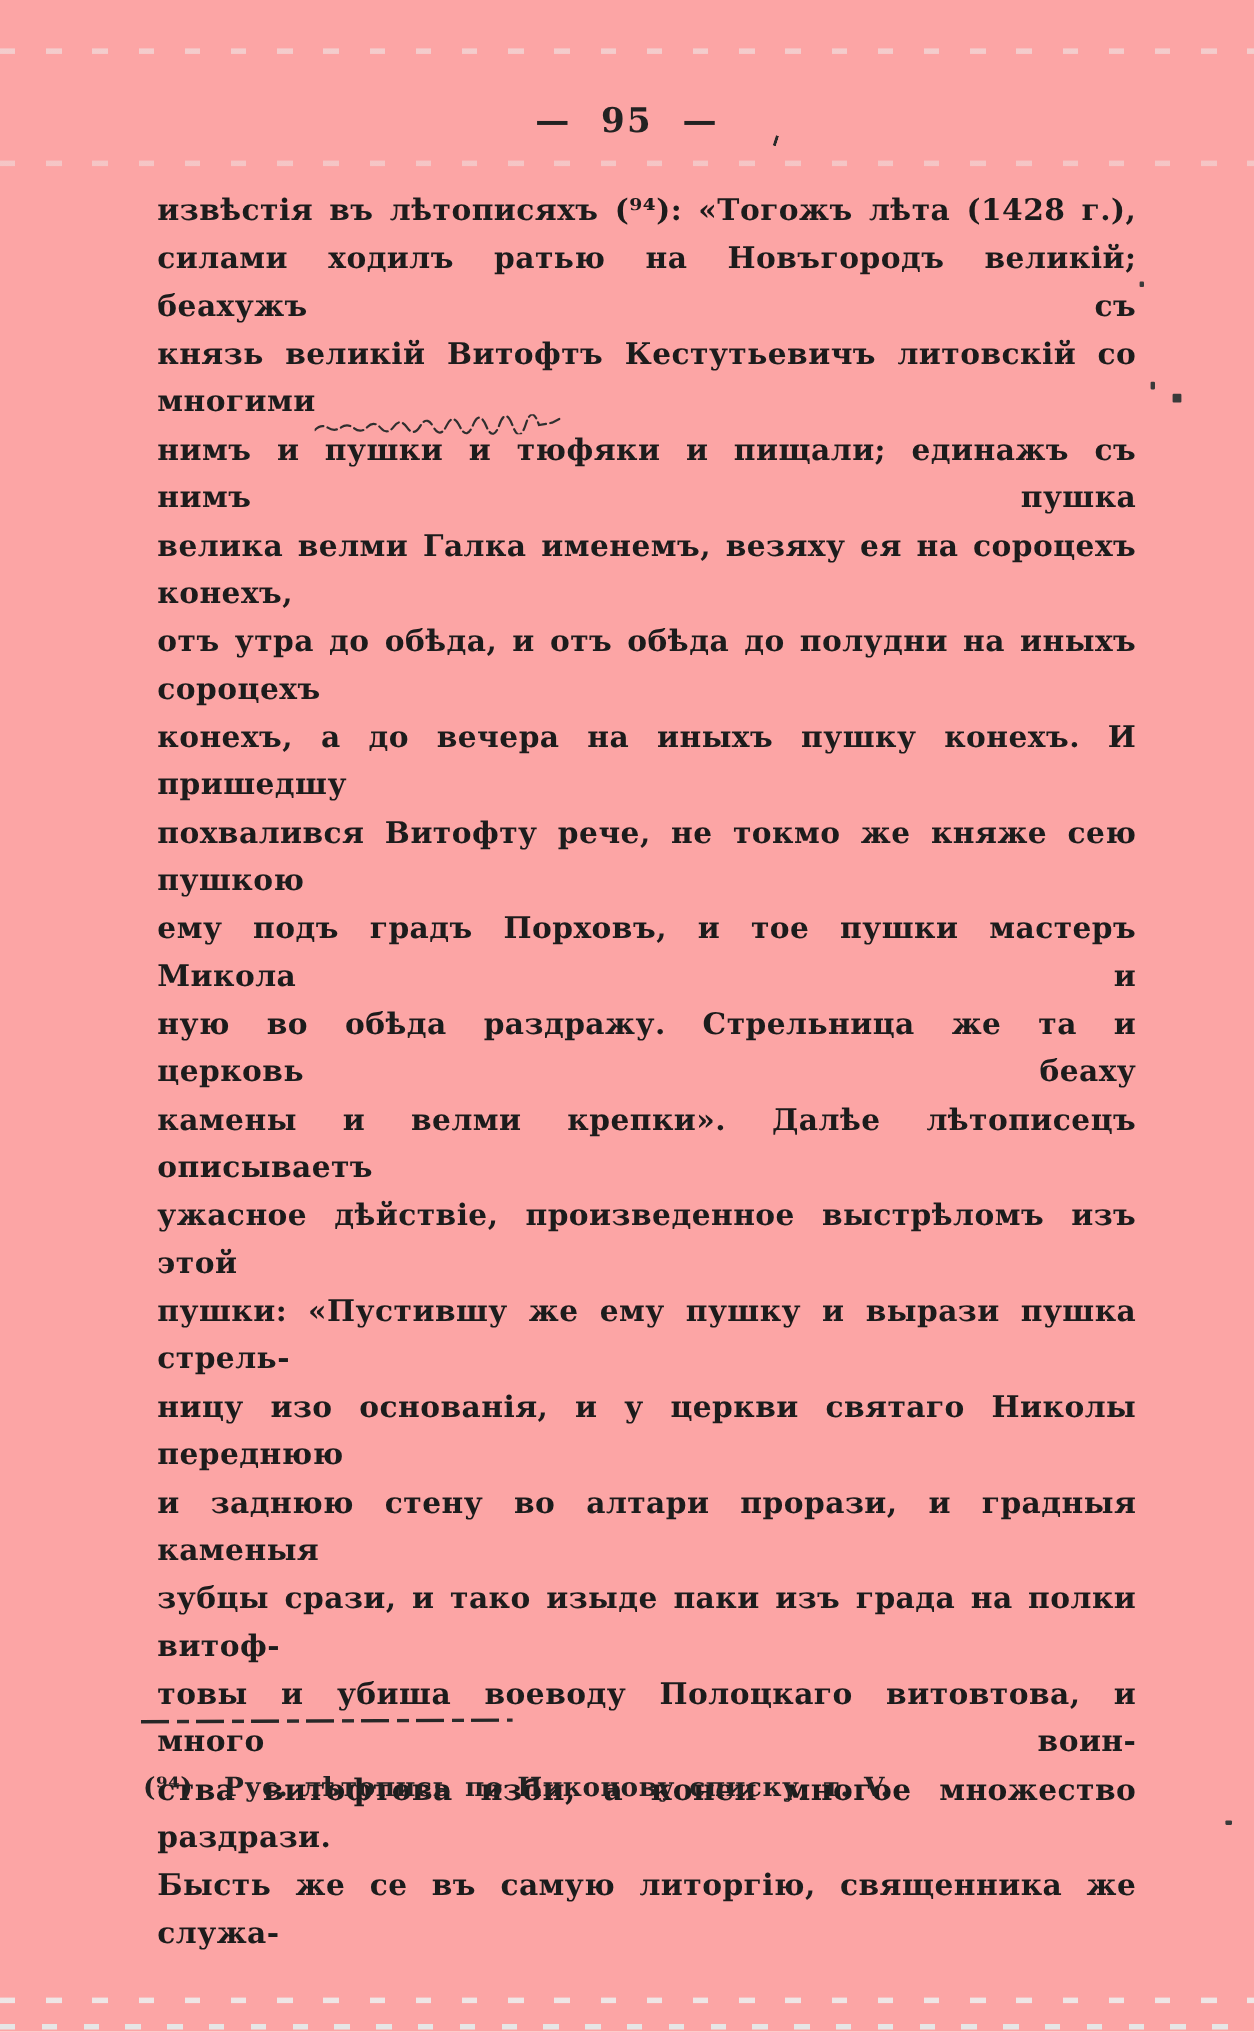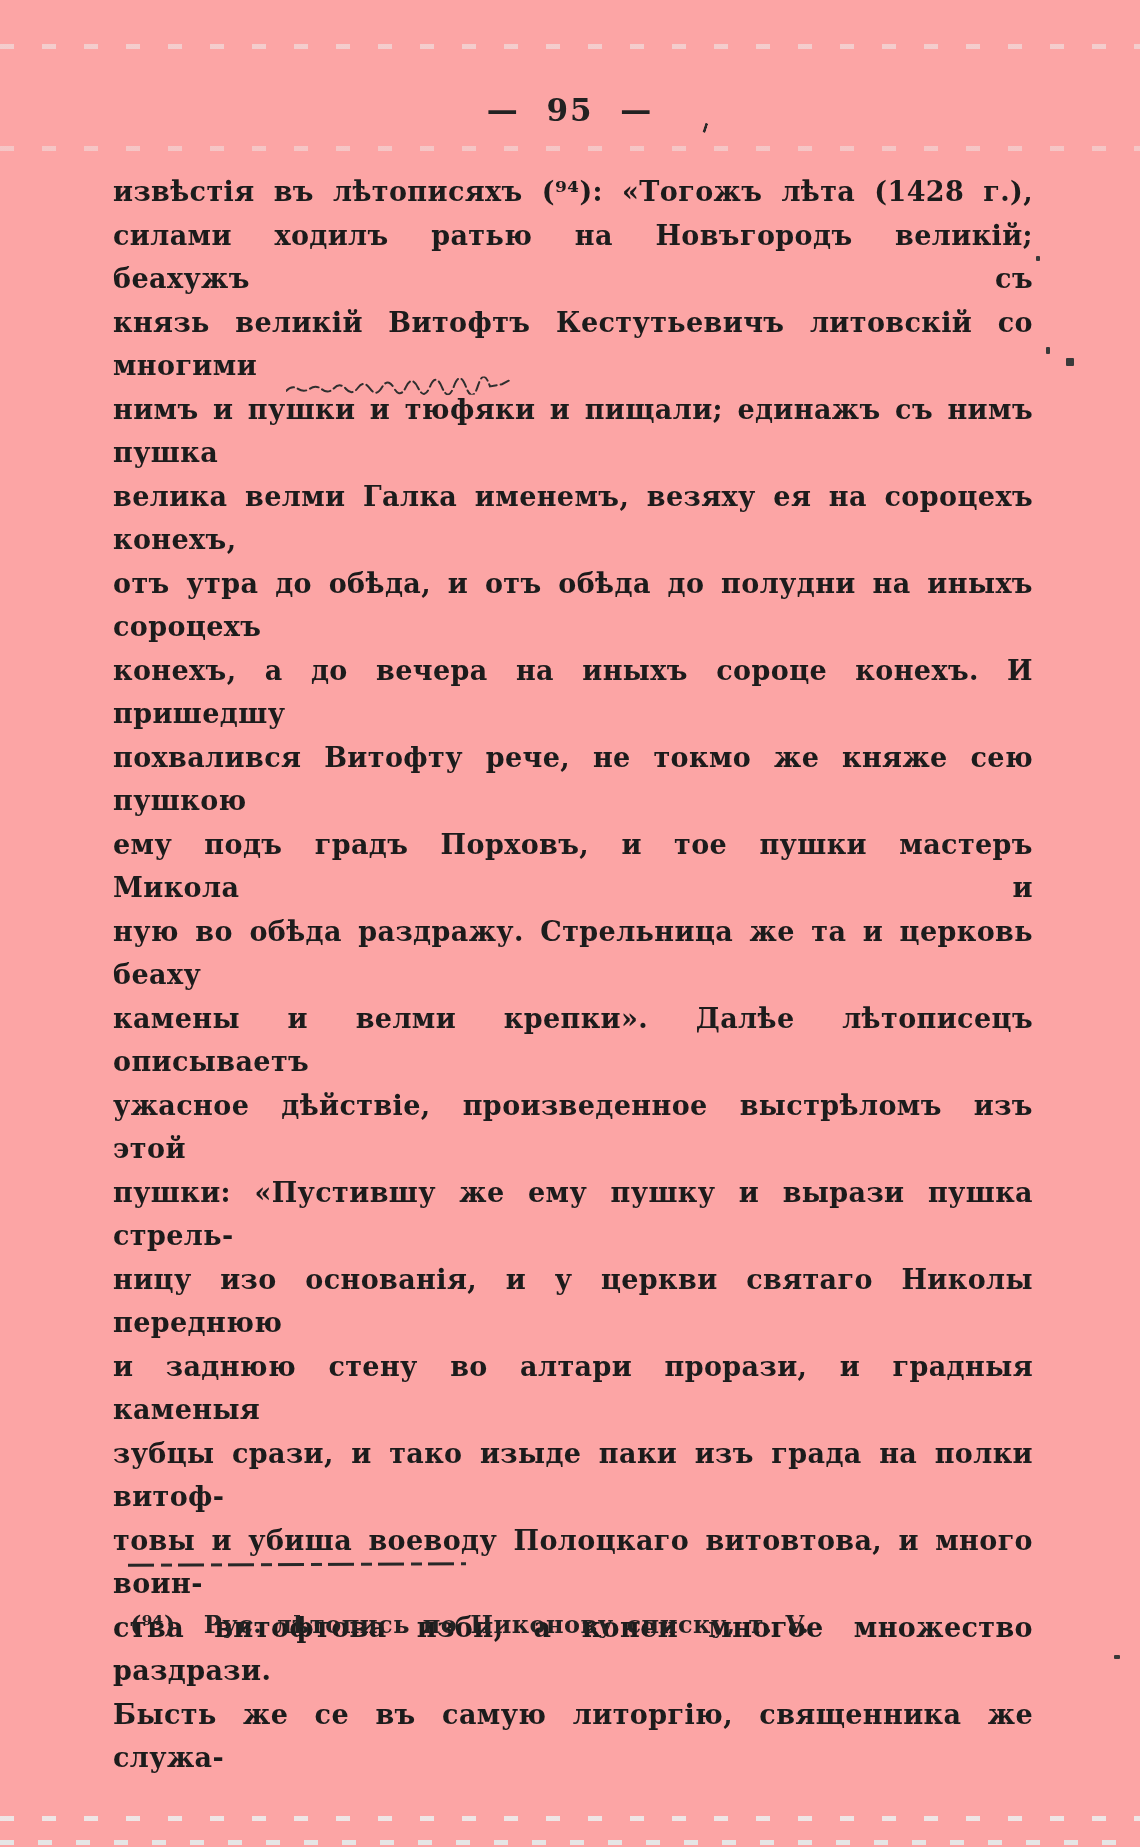--- a/index.html
+++ b/index.html
@@ -38,20 +38,21 @@
     line-height: 43.5px;
     letter-spacing: 0.4px;
     word-spacing: 3px;
     color: #1c1c1c;
   }
   .paragraph { margin: 0; }
   .line {
     text-align: justify;
     text-align-last: justify;
     white-space: normal;
+    margin-left: 30px;
   }
   .footnote-rule {
     position: absolute;
     left: 128px;
     top: 1563px;
     width: 338px;
     height: 3px;
     background: repeating-linear-gradient(90deg, #272727 0px, #272727 26px, transparent 26px, transparent 33px, #2c2c2c 33px, #2c2c2c 44px, transparent 44px, transparent 50px);
     transform: rotate(-0.25deg);
   }
@@ -118,21 +119,21 @@
   <span class="stray-tick"></span>
 
   <div class="text-body">
       <div class="paragraph">
         <div class="line">извѣстія въ лѣтописяхъ (⁹⁴): «Тогожъ лѣта (1428 г.),</div>
         <div class="line">силами ходилъ ратью на Новъгородъ великій; беахужъ съ</div>
         <div class="line">князь великій Витофтъ Кестутьевичъ литовскій со многими</div>
         <div class="line">нимъ и пушки и тюфяки и пищали; единажъ съ нимъ пушка</div>
         <div class="line">велика велми Галка именемъ, везяху ея на сороцехъ конехъ,</div>
         <div class="line">отъ утра до обѣда, и отъ обѣда до полудни на иныхъ сороцехъ</div>
-        <div class="line">конехъ, а до вечера на иныхъ сороце конехъ. И пришедшу</div>
+        <div class="line">конехъ, а до вечера на иныхъ пушку конехъ. И пришедшу</div>
         <div class="line">похвалився Витофту рече, не токмо же княже сею пушкою</div>
         <div class="line">ему подъ градъ Порховъ, и тое пушки мастеръ Микола и</div>
         <div class="line">ную во обѣда раздражу. Стрельница же та и церковь беаху</div>
         <div class="line">камены и велми крепки». Далѣе лѣтописецъ описываетъ</div>
         <div class="line">ужасное дѣйствіе, произведенное выстрѣломъ изъ этой</div>
         <div class="line">пушки: «Пустившу же ему пушку и вырази пушка стрель-</div>
         <div class="line">ницу изо основанія, и у церкви святаго Николы переднюю</div>
         <div class="line">и заднюю стену во алтари прорази, и градныя каменыя</div>
         <div class="line">зубцы срази, и тако изыде паки изъ града на полки витоф-</div>
         <div class="line">товы и убиша воеводу Полоцкаго витовтова, и много воин-</div>

